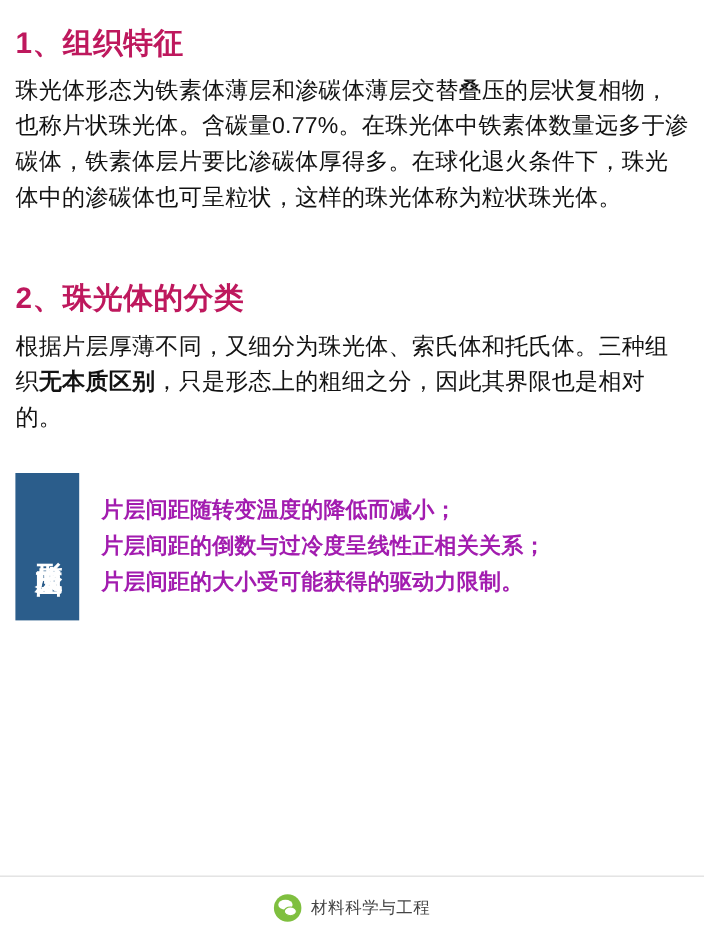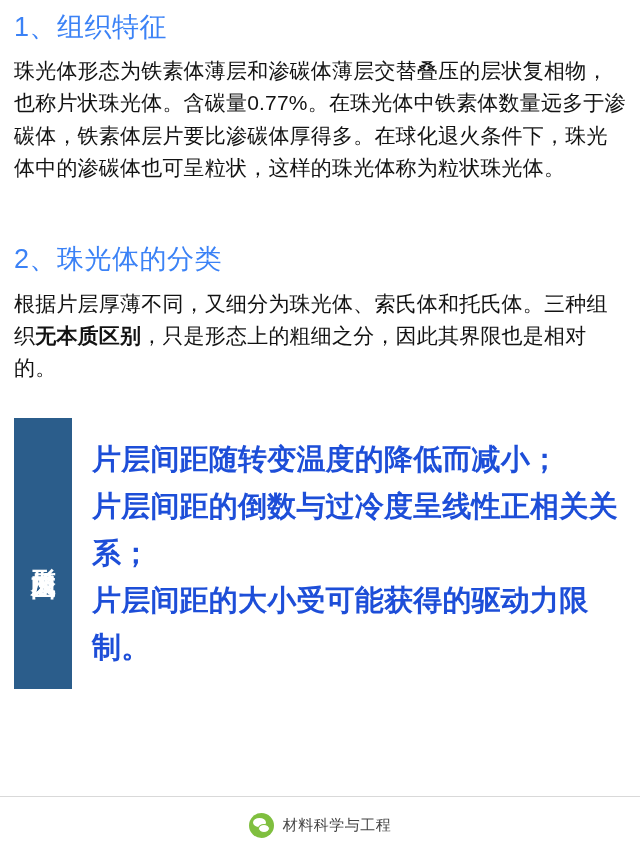--- a/index.html
+++ b/index.html
@@ -15,26 +15,26 @@
     overflow: hidden;
   }
   .page {
     position: relative;
     width: 640px;
     height: 853px;
     box-sizing: border-box;
     padding: 10px 14px 0 14px;
   }
   .section-heading {
-    color: #3b82f6;
-    font-weight: normal;
+    color: #be185d;
+    font-weight: bold;
     font-size: 27px;
     letter-spacing: 0.5px;
     line-height: 1.3;
-    margin: 0 0 10px 0;
+    margin: 12px 0 10px 0;
   }
   .section-heading.second {
     margin-top: 0;
   }
   .body-text {
     font-size: 21px;
     line-height: 1.54;
     color: #121212;
     margin: 0;
     letter-spacing: 0.2px;
@@ -77,24 +77,24 @@
     letter-spacing: 3px;
   }
   .callout-body {
     flex: 1;
     padding: 18px 0 18px 20px;
     display: flex;
     flex-direction: column;
     justify-content: center;
   }
   .callout-line {
-    font-size: 29px;
+    font-size: 20px;
     font-weight: bold;
     line-height: 1.62;
-    color: #1d4ed8;
+    color: #a21caf;
     letter-spacing: 0.2px;
   }
   .footer {
     position: absolute;
     left: 0;
     right: 0;
     bottom: 0;
     height: 56px;
     border-top: 1px solid #d9d9d9;
     display: flex;

